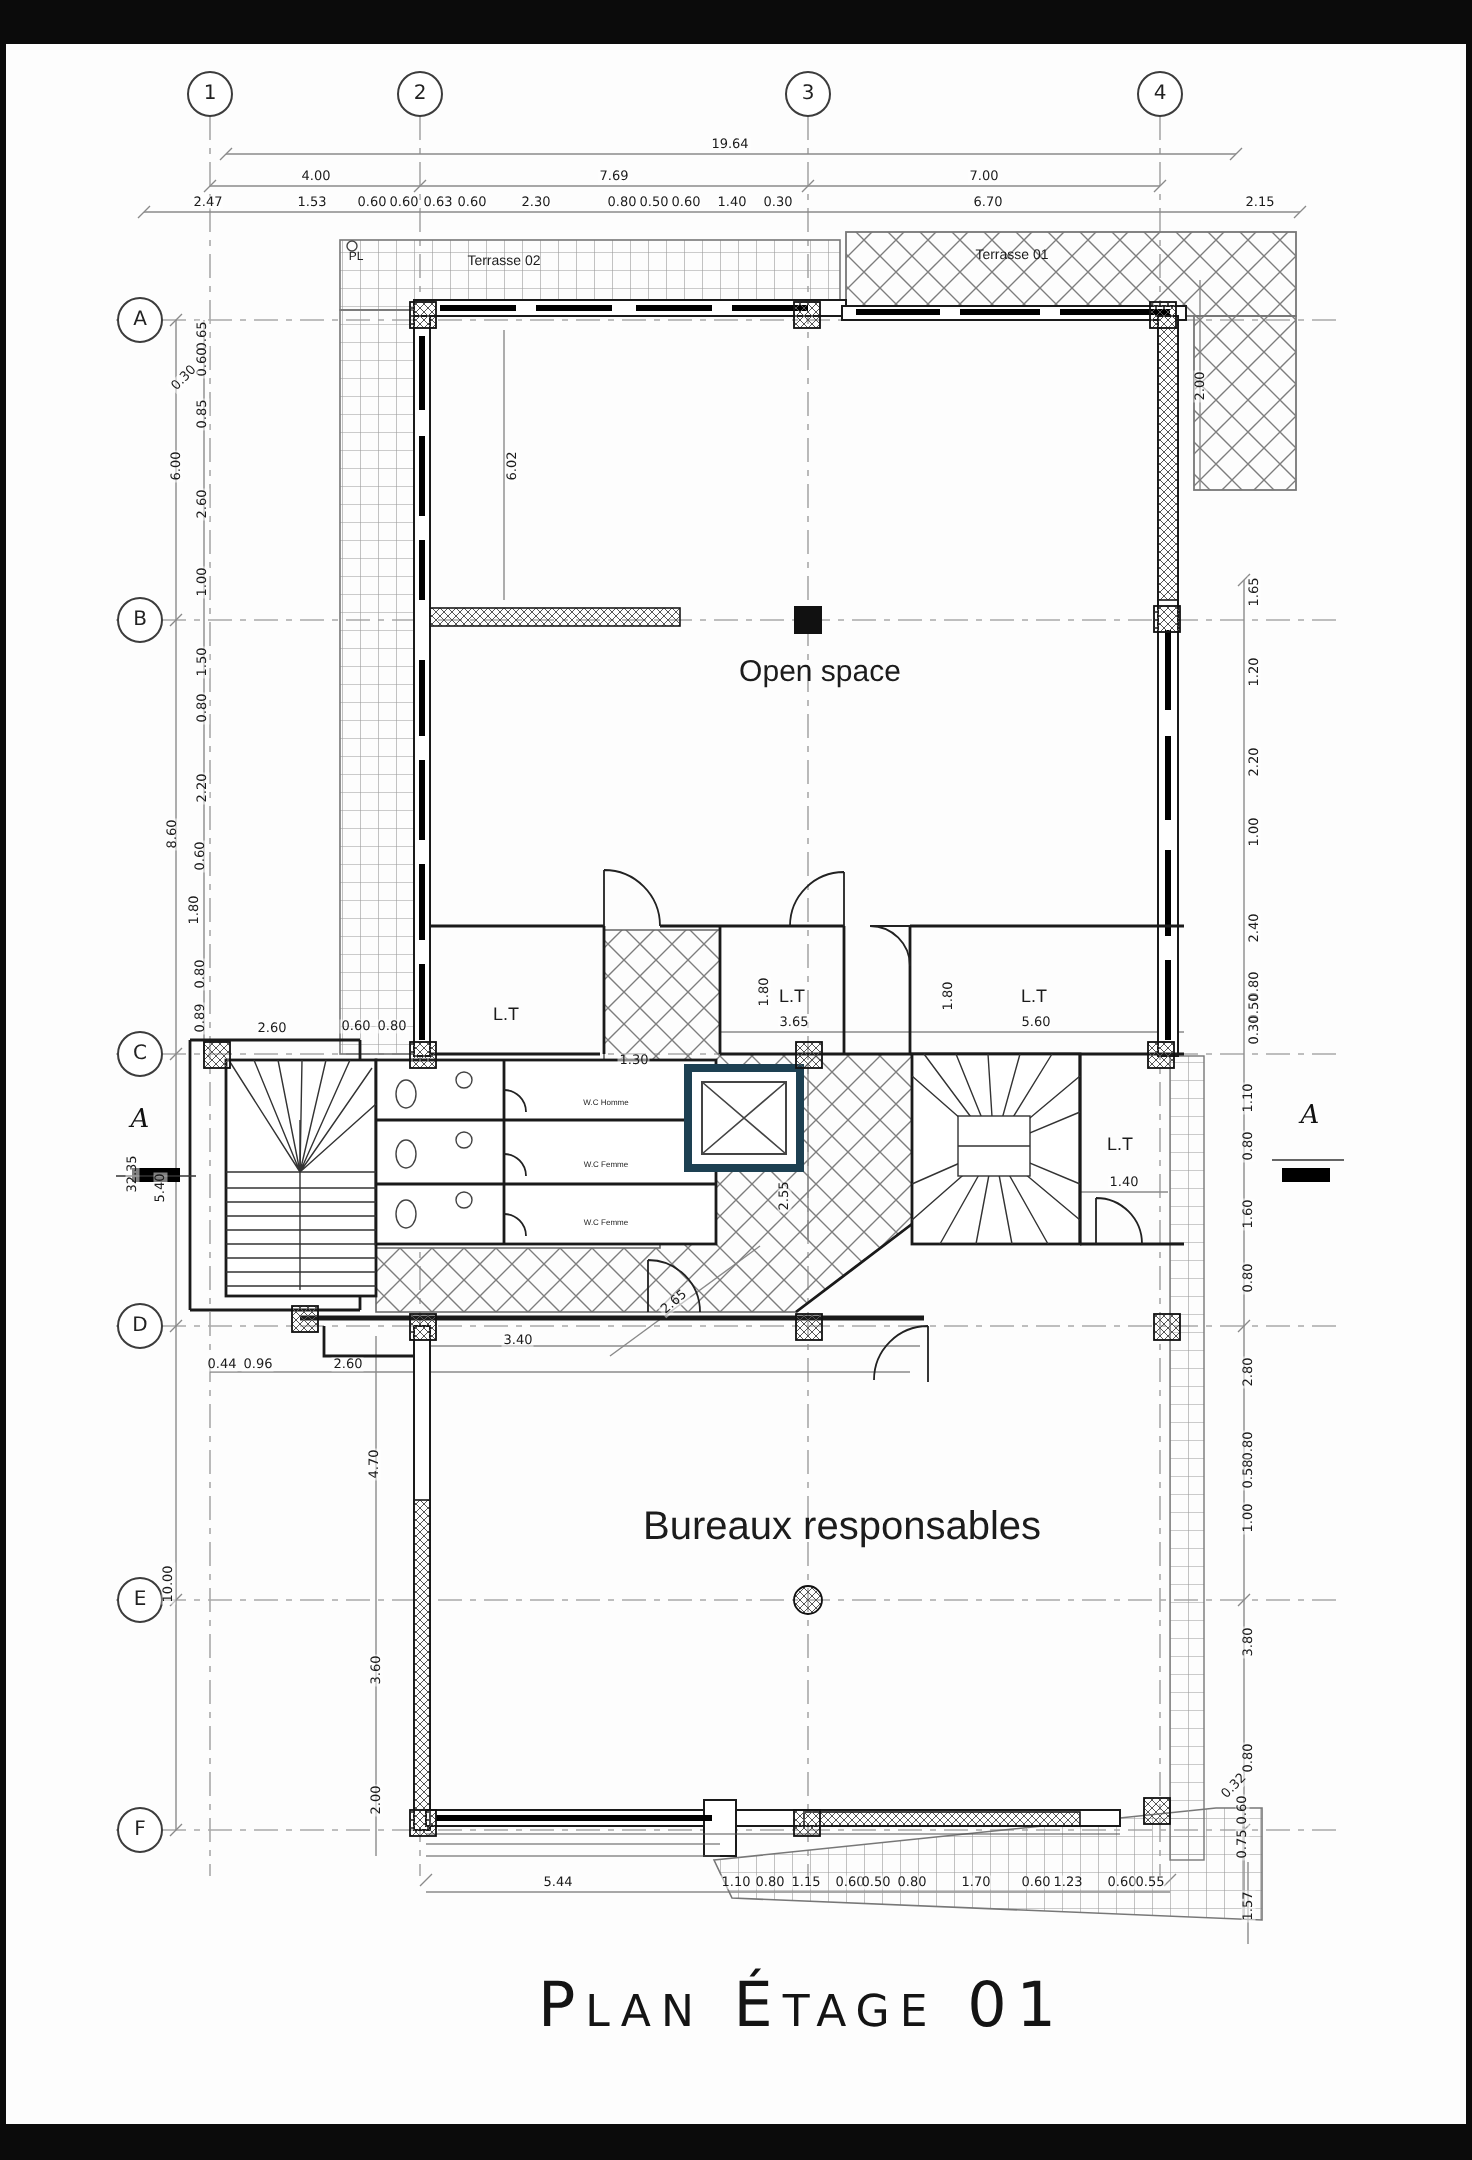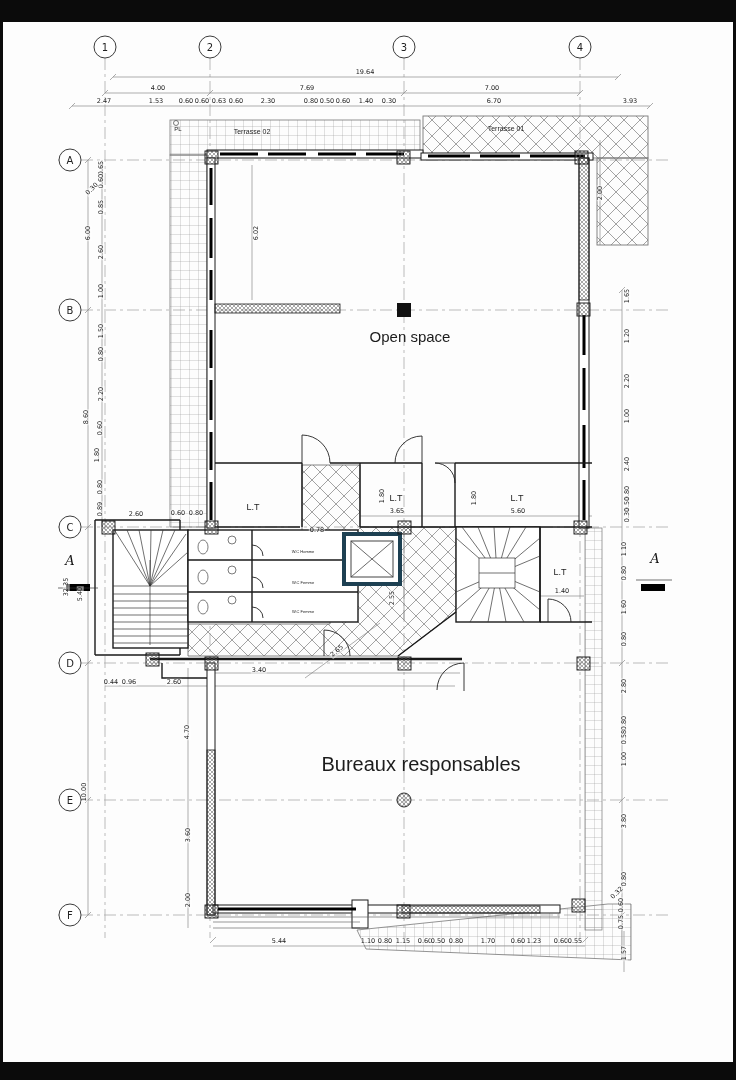--- a/index.html
+++ b/index.html
@@ -223,21 +223,21 @@
       <div class="dim" style="left: 202px; top: 101px; transform: translate(-50%, -50%) rotate(0deg);">0.60</div>
       <div class="dim" style="left: 219px; top: 101px; transform: translate(-50%, -50%) rotate(0deg);">0.63</div>
       <div class="dim" style="left: 236px; top: 101px; transform: translate(-50%, -50%) rotate(0deg);">0.60</div>
       <div class="dim" style="left: 268px; top: 101px; transform: translate(-50%, -50%) rotate(0deg);">2.30</div>
       <div class="dim" style="left: 311px; top: 101px; transform: translate(-50%, -50%) rotate(0deg);">0.80</div>
       <div class="dim" style="left: 327px; top: 101px; transform: translate(-50%, -50%) rotate(0deg);">0.50</div>
       <div class="dim" style="left: 343px; top: 101px; transform: translate(-50%, -50%) rotate(0deg);">0.60</div>
       <div class="dim" style="left: 366px; top: 101px; transform: translate(-50%, -50%) rotate(0deg);">1.40</div>
       <div class="dim" style="left: 389px; top: 101px; transform: translate(-50%, -50%) rotate(0deg);">0.30</div>
       <div class="dim" style="left: 494px; top: 101px; transform: translate(-50%, -50%) rotate(0deg);">6.70</div>
-      <div class="dim" style="left: 630px; top: 101px; transform: translate(-50%, -50%) rotate(0deg);">3.93</div>
+      <div class="dim" style="left: 630px; top: 101px; transform: translate(-50%, -50%) rotate(0deg);">2.15</div>
       <div class="dim" style="left: 600px; top: 193px; transform: translate(-50%, -50%) rotate(-90deg);">2.00</div>
       <div class="dim" style="left: 88px; top: 233px; transform: translate(-50%, -50%) rotate(-90deg);">6.00</div>
       <div class="dim" style="left: 86px; top: 417px; transform: translate(-50%, -50%) rotate(-90deg);">8.60</div>
       <div class="dim" style="left: 66px; top: 587px; transform: translate(-50%, -50%) rotate(-90deg);">32.35</div>
       <div class="dim" style="left: 80px; top: 594px; transform: translate(-50%, -50%) rotate(-90deg);">5.40</div>
       <div class="dim" style="left: 84px; top: 792px; transform: translate(-50%, -50%) rotate(-90deg);">10.00</div>
       <div class="dim" style="left: 101px; top: 168px; transform: translate(-50%, -50%) rotate(-90deg);">0.65</div>
       <div class="dim" style="left: 101px; top: 181px; transform: translate(-50%, -50%) rotate(-90deg);">0.60</div>
       <div class="dim" style="left: 92px; top: 189px; transform: translate(-50%, -50%) rotate(-45deg);">0.30</div>
       <div class="dim" style="left: 101px; top: 207px; transform: translate(-50%, -50%) rotate(-90deg);">0.85</div>
@@ -247,21 +247,21 @@
       <div class="dim" style="left: 101px; top: 354px; transform: translate(-50%, -50%) rotate(-90deg);">0.80</div>
       <div class="dim" style="left: 101px; top: 394px; transform: translate(-50%, -50%) rotate(-90deg);">2.20</div>
       <div class="dim" style="left: 100px; top: 428px; transform: translate(-50%, -50%) rotate(-90deg);">0.60</div>
       <div class="dim" style="left: 97px; top: 455px; transform: translate(-50%, -50%) rotate(-90deg);">1.80</div>
       <div class="dim" style="left: 100px; top: 487px; transform: translate(-50%, -50%) rotate(-90deg);">0.80</div>
       <div class="dim" style="left: 100px; top: 509px; transform: translate(-50%, -50%) rotate(-90deg);">0.89</div>
       <div class="dim" style="left: 136px; top: 514px; transform: translate(-50%, -50%) rotate(0deg);">2.60</div>
       <div class="dim" style="left: 178px; top: 513px; transform: translate(-50%, -50%) rotate(0deg);">0.60</div>
       <div class="dim" style="left: 196px; top: 513px; transform: translate(-50%, -50%) rotate(0deg);">0.80</div>
       <div class="dim" style="left: 256px; top: 233px; transform: translate(-50%, -50%) rotate(-90deg);">6.02</div>
-      <div class="dim" style="left: 317px; top: 530px; transform: translate(-50%, -50%) rotate(0deg);">0.78</div>
+      <div class="dim" style="left: 317px; top: 530px; transform: translate(-50%, -50%) rotate(0deg);">1.30</div>
       <div class="dim" style="left: 397px; top: 511px; transform: translate(-50%, -50%) rotate(0deg);">3.65</div>
       <div class="dim" style="left: 518px; top: 511px; transform: translate(-50%, -50%) rotate(0deg);">5.60</div>
       <div class="dim" style="left: 382px; top: 496px; transform: translate(-50%, -50%) rotate(-90deg);">1.80</div>
       <div class="dim" style="left: 474px; top: 498px; transform: translate(-50%, -50%) rotate(-90deg);">1.80</div>
       <div class="dim" style="left: 562px; top: 591px; transform: translate(-50%, -50%) rotate(0deg);">1.40</div>
       <div class="dim" style="left: 392px; top: 598px; transform: translate(-50%, -50%) rotate(-90deg);">2.55</div>
       <div class="dim" style="left: 337px; top: 651px; transform: translate(-50%, -50%) rotate(-40deg);">2.65</div>
       <div class="dim" style="left: 259px; top: 670px; transform: translate(-50%, -50%) rotate(0deg);">3.40</div>
       <div class="dim" style="left: 111px; top: 682px; transform: translate(-50%, -50%) rotate(0deg);">0.44</div>
       <div class="dim" style="left: 129px; top: 682px; transform: translate(-50%, -50%) rotate(0deg);">0.96</div>
@@ -317,18 +317,19 @@
       <div class="room-label" style="left: 303px; top: 582px; font-size: 4px; transform: translate(-50%, -50%);">W.C Femme</div>
       <div class="room-label" style="left: 303px; top: 611px; font-size: 4px; transform: translate(-50%, -50%);">W.C Femme</div>
       <div class="room-label" style="left: 421px; top: 764px; font-size: 20px; transform: translate(-50%, -50%);">Bureaux responsables</div>
     </div>
   <div class="overlay" id="sections-layer">
       <div class="section-letter" style="left: 70px; top: 560px;">A</div>
       <div class="section-letter" style="left: 655px; top: 558px;">A</div>
     </div>
 
 
+  <div class="title">Plan Étage 01</div>
 
   <div class="bar top"></div>
   <div class="bar bottom"></div>
   <div class="edge left"></div>
   <div class="edge right"></div>
 </div>
 
 </body></html>

